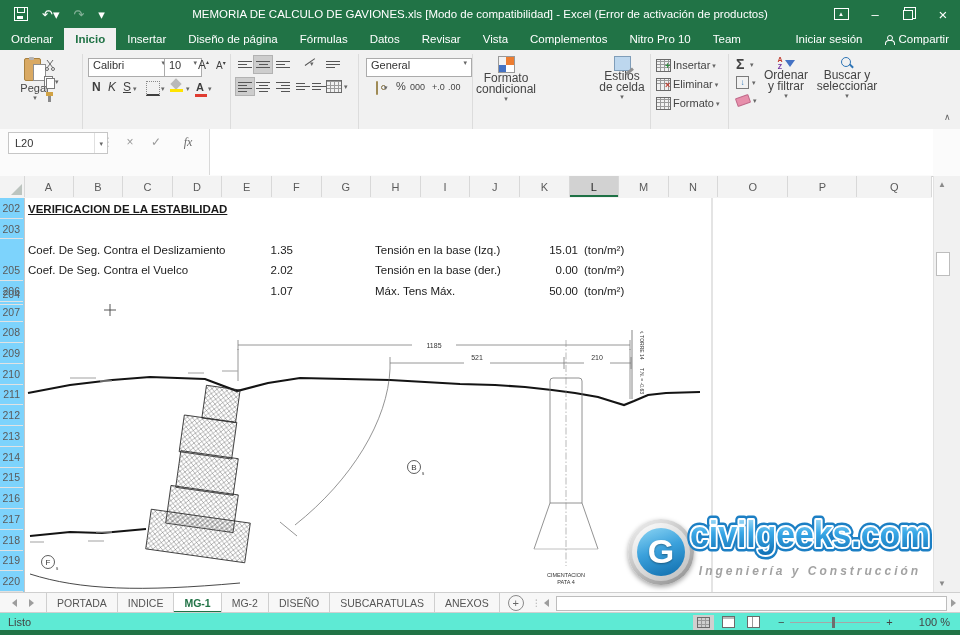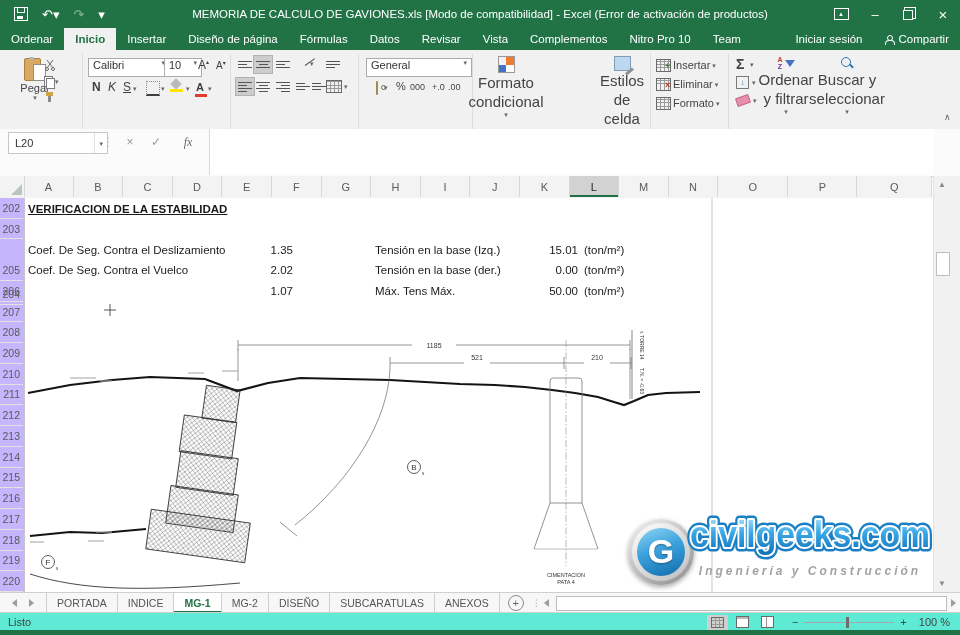--- a/index.html
+++ b/index.html
@@ -74,39 +74,39 @@
   .cs-ic{width:15px;height:13px;background:#bdd7ee;border:1px solid #7f9db9;}
   .sum{font-size:14px;font-weight:bold;color:#444;line-height:1;}
   .filldn{width:11px;height:11px;border:1px solid #7a7a7a;font-size:8px;color:#2e75b6;display:flex;align-items:center;justify-content:center;}
   .eraser{width:12px;height:7px;background:#e78fab;border:1px solid #c06a8a;transform:rotate(-20deg);border-radius:1px;}
   .az{display:flex;flex-direction:column;font-size:7px;font-weight:bold;line-height:7px;}
   .az .a{color:#c0392b;} .az .z{color:#7030a0;}
   .funnel{width:0;height:0;border-left:5px solid transparent;border-right:5px solid transparent;border-top:7px solid #4472c4;margin-left:2px;}
   .mag{width:14px;height:14px;position:relative;}
   .mag i{position:absolute;left:1px;top:1px;width:8px;height:8px;border:1.5px solid #2e75b6;border-radius:50%;display:block;}
   .mag b{position:absolute;left:9px;top:9px;width:5px;height:1.5px;background:#2e75b6;transform:rotate(45deg);display:block;}
-  .two{font-size:15px;line-height:19px;text-align:center;color:#444;}
+  .two{font-size:12px;line-height:11px;text-align:center;color:#444;}
   .money{width:13px;height:9px;background:#d6c08f;border:1px solid #9f8b56;border-radius:1px;position:relative;}
   .money:after{content:"";position:absolute;left:4.5px;top:2.5px;width:3px;height:3px;border:1px solid #7d6a3b;border-radius:50%;}
   .smalltxt{font-size:9px;color:#444;}
   
   .fbar{left:0;top:129px;width:960px;height:47px;background:#fbfbfb;border-bottom:1px solid #cfcfcf;}
   .namebox{position:absolute;left:8px;top:3px;width:92px;height:20px;background:#fff;border:1px solid #c6c6c6;display:flex;align-items:center;font-size:11px;color:#333;padding-left:6px;}
   .namebox .car{margin-left:auto;padding:0 4px;border-left:1px solid #e0e0e0;height:100%;display:flex;align-items:center;}
   .fxbtn{position:absolute;top:3px;height:20px;display:flex;align-items:center;justify-content:center;color:#9a9a9a;font-size:12px;}
   .finput{position:absolute;left:209px;top:0;width:723px;height:46px;background:#fff;border-left:1px solid #d9d9d9;}
   
   .chead{left:0;top:176px;width:932px;height:22px;background:#f3f3f3;border-bottom:1px solid #c6c6c6;}
   .corner{position:absolute;left:0;top:0;width:24px;height:21px;border-right:1px solid #d8d8d8;}
   .corner:after{content:"";position:absolute;right:2px;bottom:2px;width:0;height:0;border-left:11px solid transparent;border-bottom:11px solid #bcc4bf;}
   .ch{position:absolute;top:0;height:21px;display:flex;align-items:center;justify-content:center;font-size:11px;color:#5a5a5a;border-right:1px solid #d8d8d8;box-sizing:border-box;}
   .ch.sel{background:#d2d2d2;color:#222;box-shadow:inset 0 -2px 0 #1e7145;}
   
   .gridarea{left:0;top:198px;width:960px;height:394px;background:#fff;overflow:hidden;}
-  .rowhdrs{position:absolute;left:0;top:0;width:24px;height:394px;background:#c4b5fd;border-right:1px solid #c6c6c6;}
+  .rowhdrs{position:absolute;left:0;top:0;width:24px;height:394px;background:#7dd3fc;border-right:1px solid #c6c6c6;}
   .rh{position:absolute;left:0;width:23px;display:flex;align-items:center;justify-content:flex-end;padding-right:3px;font-size:10.5px;color:#5a5a5a;border-bottom:1px solid #e2e2e2;box-sizing:border-box;}
   .cellline{position:absolute;font-size:11.5px;color:#1a1a1a;white-space:nowrap;line-height:16px;}
   .num{text-align:right;}
   .headline{font-weight:bold;text-decoration:underline;}
   
   .badge{position:absolute;left:628px;top:321px;width:66px;height:66px;border-radius:50%;
      background:linear-gradient(145deg,#f4f4f4,#8d8d8d);box-shadow:0 2px 5px rgba(0,0,0,.35);}
   .badge .mid{position:absolute;left:4px;top:4px;width:58px;height:58px;border-radius:50%;background:linear-gradient(145deg,#ffffff,#bdbdbd);}
   .badge .blue{position:absolute;left:9px;top:9px;width:48px;height:48px;border-radius:50%;
      background:linear-gradient(160deg,#8ed6f4 0%,#3ba1dc 45%,#0f6cab 100%);display:flex;align-items:center;justify-content:center;}
@@ -612,17 +612,17 @@
       <span class="vbtn">
           <span class="vpage brk"></span>
         </span>
     </div>
     <div class="zoomctl">
       <span>−</span>
       <span class="ztrack">
           <span class="zthumb"></span>
         </span>
       <span>+</span>
-      <span style="margin-left:6px">100 %</span>
+      <span style="margin-left:20px">100 %</span>
     </div>
   </div>
   <div class="abs greenstrip"></div>
 </div>
 
 </body></html>

